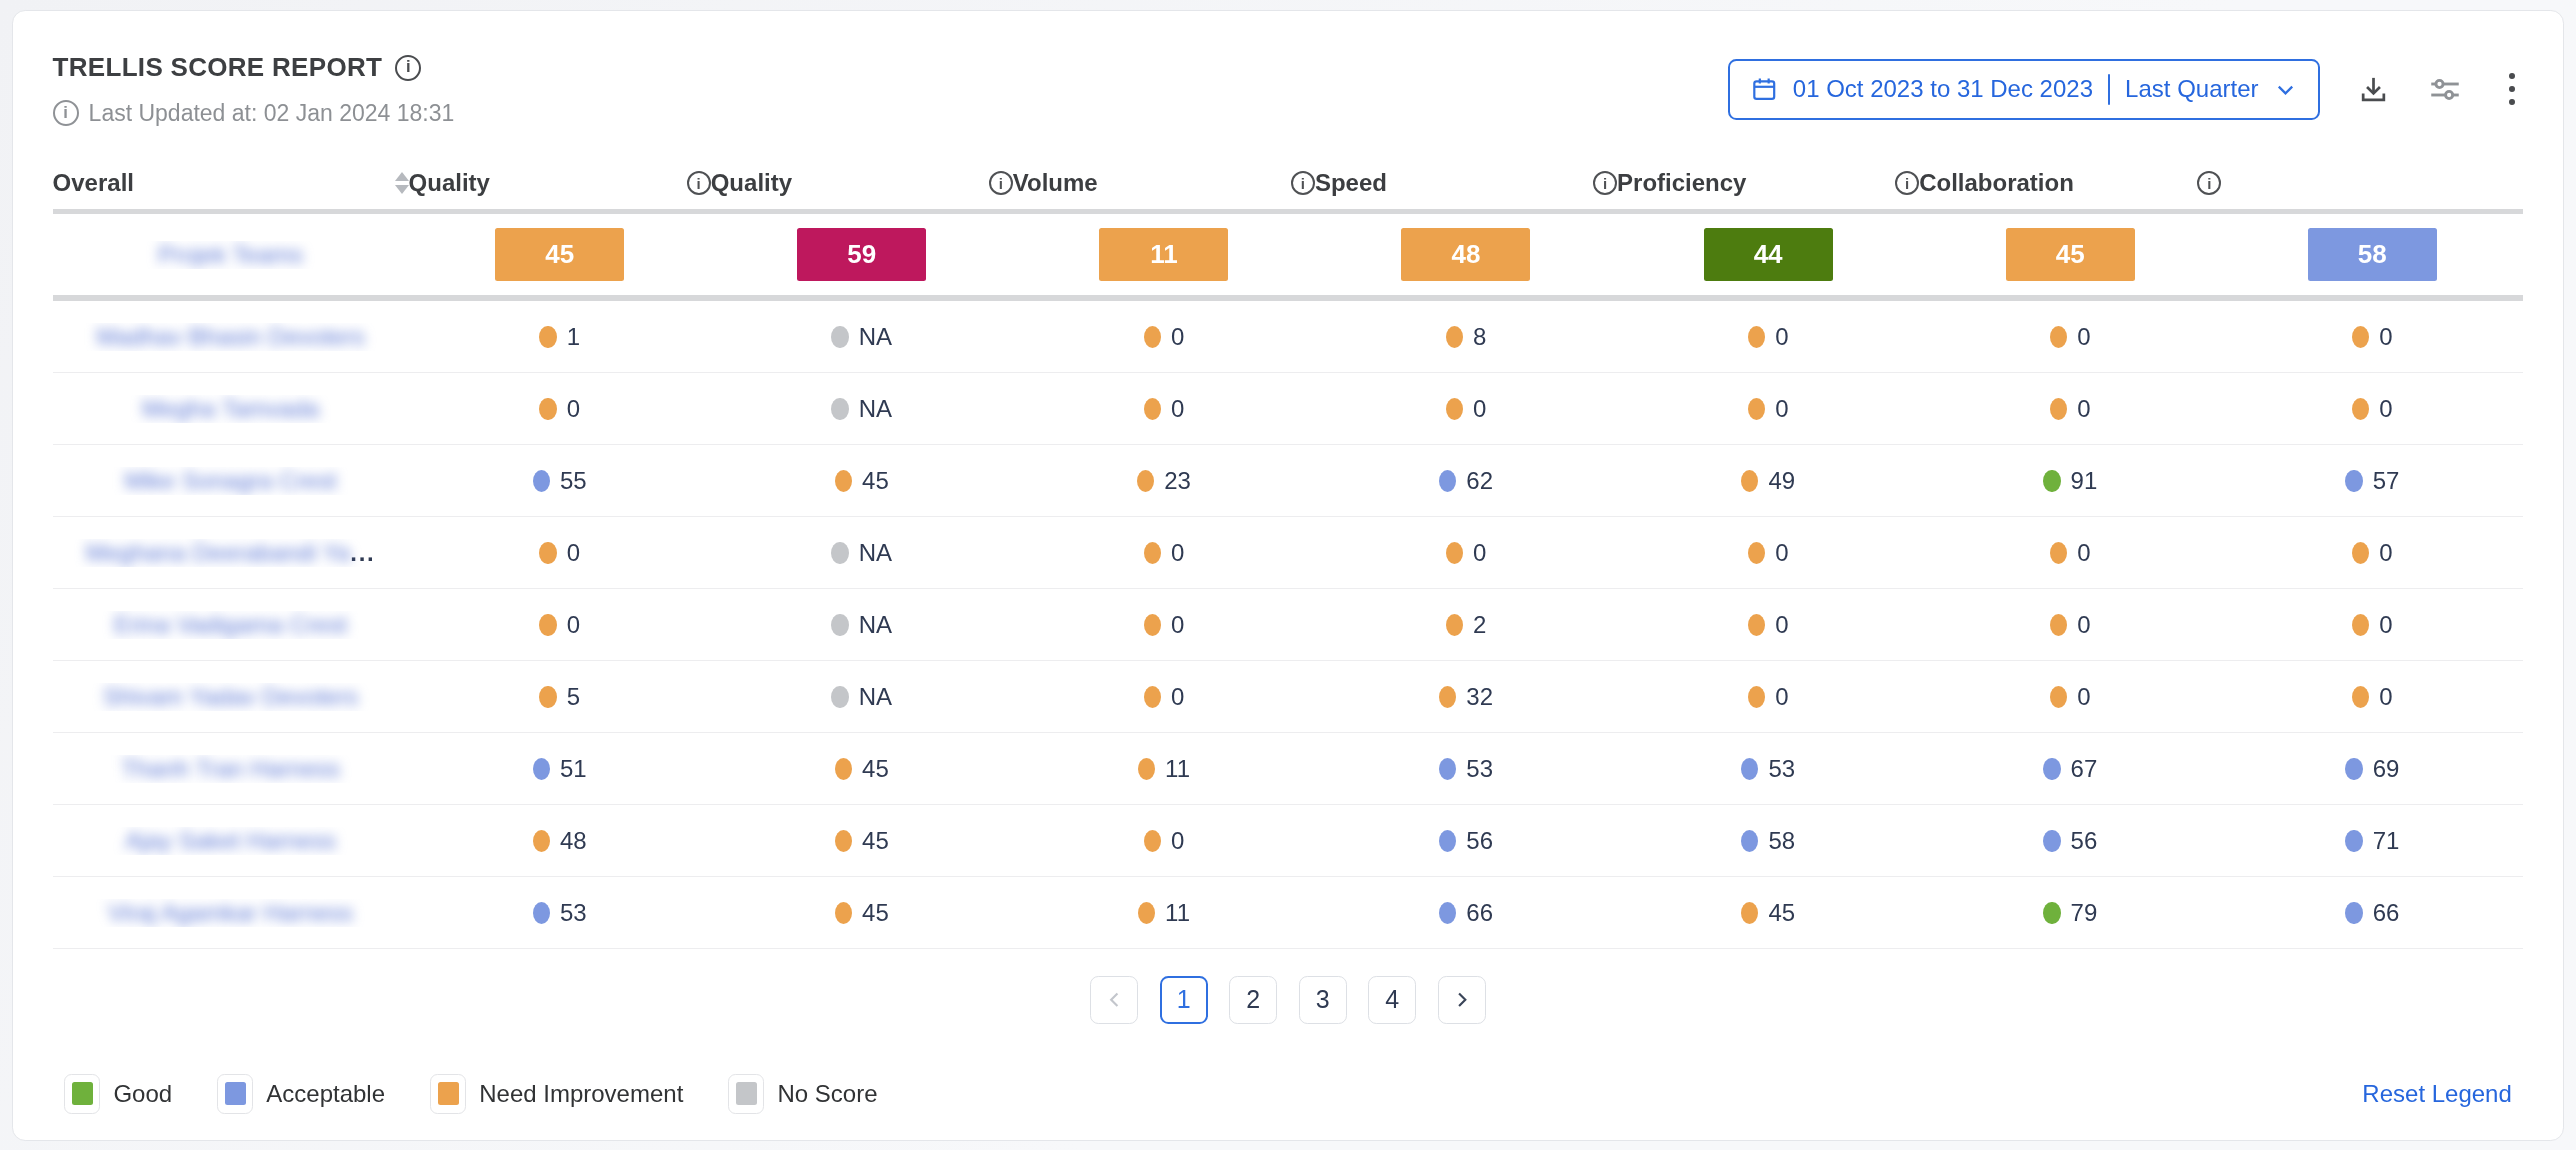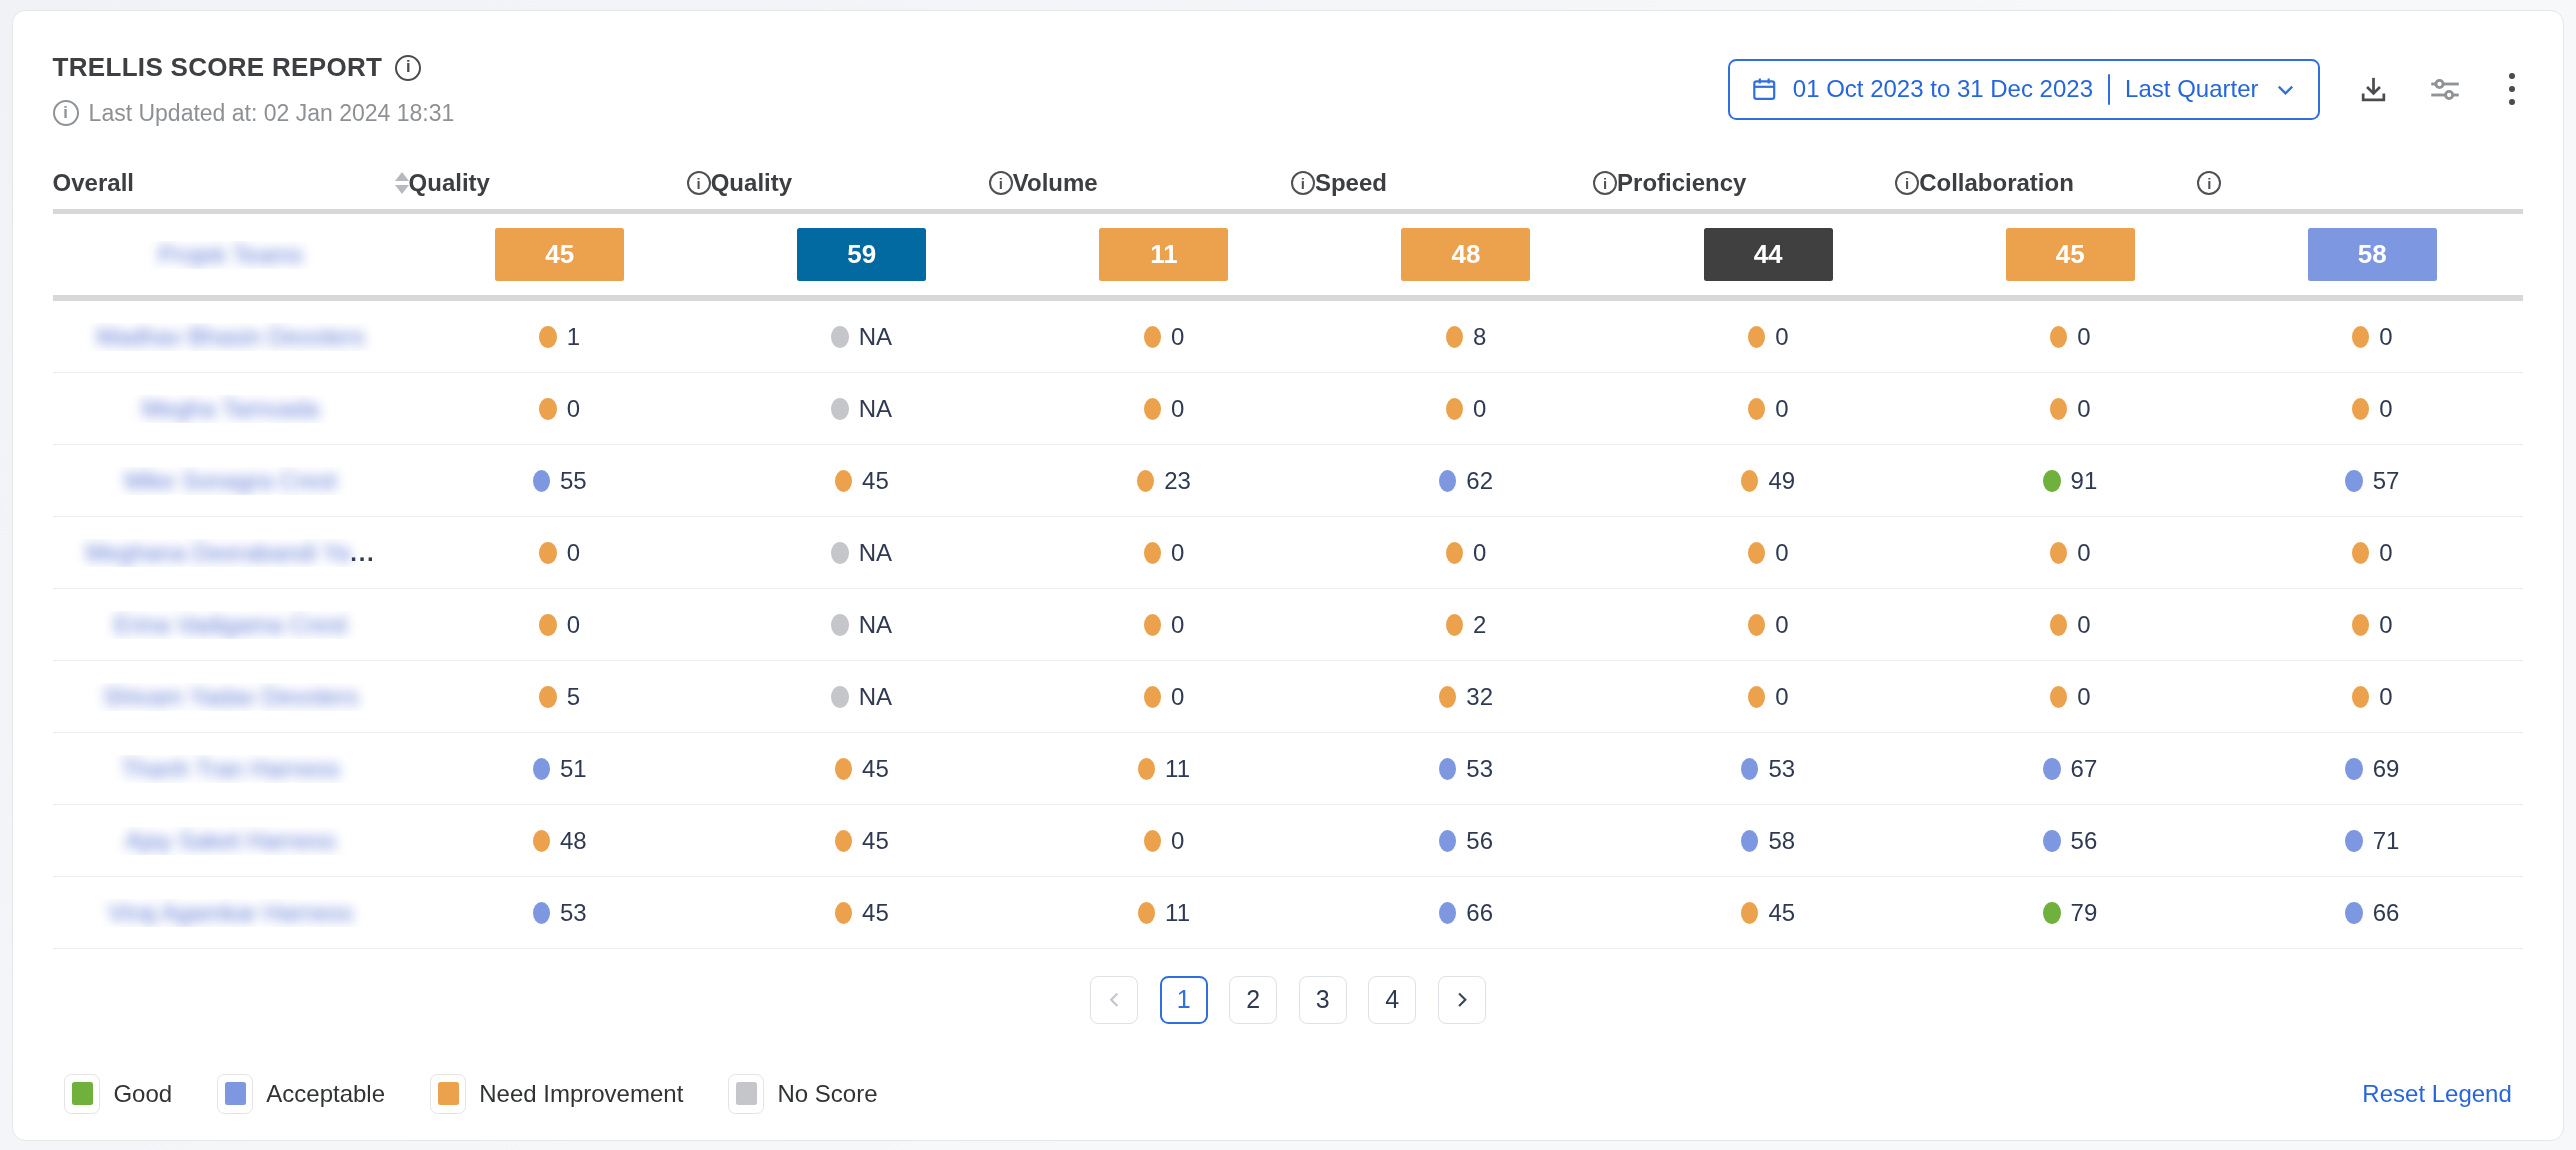--- a/index.html
+++ b/index.html
@@ -179,30 +179,30 @@
     </div>
   </div>
 
   <div class="thick-bar"></div>
   <div class="grid sum-row" id="summary-row">
       <div class="name-cell"><span class="blurred">Projek Teams</span></div>
       <div>
         <div class="badge" style="background: rgb(236, 162, 77);">45</div>
       </div>
       <div>
-        <div class="badge" style="background: #0369a1;">59</div>
+        <div class="badge" style="background: #be185d;">59</div>
       </div>
       <div>
         <div class="badge" style="background: rgb(236, 162, 77);">11</div>
       </div>
       <div>
         <div class="badge" style="background: rgb(236, 162, 77);">48</div>
       </div>
       <div>
-        <div class="badge" style="background: #404040;">44</div>
+        <div class="badge" style="background: #4d7c0f;">44</div>
       </div>
       <div>
         <div class="badge" style="background: rgb(236, 162, 77);">45</div>
       </div>
       <div>
         <div class="badge" style="background: rgb(125, 152, 224);">58</div>
       </div>
     </div>
   <div class="thick-bar"></div>
 

